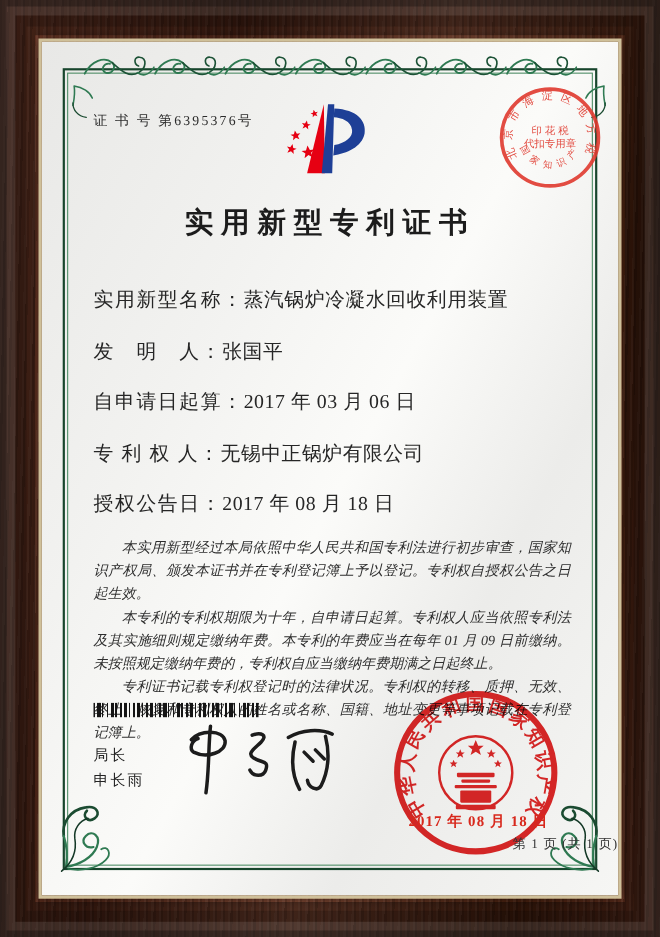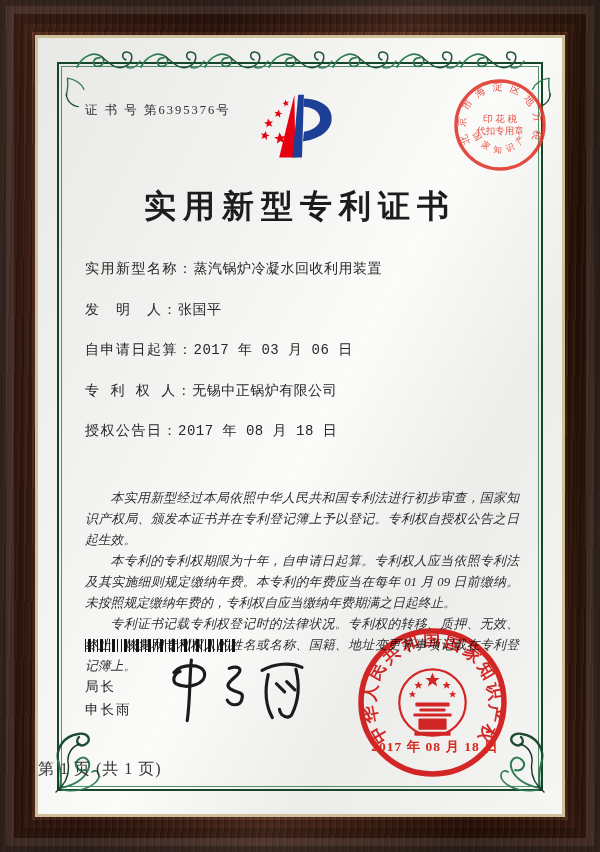--- a/index.html
+++ b/index.html
@@ -31,24 +31,24 @@
   .corner{position:absolute;width:70px;height:70px;}
   .corner.bl{left:14px;bottom:18px;}
   .corner.br{right:14px;bottom:18px;transform:scaleX(-1);}
   .corner.tl{left:16px;top:20px;transform:scale(.55,-.55);transform-origin:20px 35px;}
   .corner.tr{right:16px;top:20px;transform:scale(-.55,-.55);transform-origin:50px 35px;}
 
   
   .cert-no{position:absolute;left:47px;top:64px;font-size:12.5px;letter-spacing:2px;color:#2b2b2b;}
   .logo{position:absolute;left:216px;top:53px;}
   .title{position:absolute;left:0;right:0;top:147px;text-align:center;
-    font-size:32px;font-weight:600;letter-spacing:7px;color:#1c1c1c;}
-
-  
-  .fields{position:absolute;left:47px;top:222px;width:440px;font-size:14px;color:#262626;font-family:Liberation Mono, monospace;}
+    font-size:26px;font-weight:600;letter-spacing:7px;color:#1c1c1c;}
+
+  
+  .fields{position:absolute;left:47px;top:222px;width:440px;font-size:18px;color:#262626;}
   .field-row{margin-bottom:22.5px;letter-spacing:.5px;}
   .field-row .lab{letter-spacing:1.5px;}
 
   
   .paras{position:absolute;left:47px;top:450px;width:434px;}
   .paras p{margin:0;text-indent:2em;font-size:12.8px;line-height:21px;
     text-align:justify;color:#2e2e2e;font-style:italic;}
 
   
   .barcode{position:absolute;left:47px;top:601px;width:150px;height:13px;
@@ -62,22 +62,22 @@
   .signature{position:absolute;left:118px;top:615px;}
 
   
   .tax-stamp{position:absolute;left:414px;top:39px;opacity:.9;}
   .office-seal{position:absolute;left:318px;top:588px;width:153px;height:153px;
     mix-blend-mode:multiply;opacity:.96;}
   .seal-date{position:absolute;left:312px;top:700px;width:170px;text-align:center;
     color:#d8281c;font-weight:bold;font-size:13.5px;letter-spacing:1px;
     font-family:"Liberation Serif",serif;}
 
-  .footer{position:absolute;left:0;right:0;top:721px;text-align:left;
-    font-size:16px;letter-spacing:1px;color:#333;}
+  .footer{position:absolute;left:0;right:0;top:721px;text-align:right;
+    font-size:12px;letter-spacing:1px;color:#333;}
 </style>
 </head>
 <body>
 
 <div class="frame">
   <div class="paper">
     <div class="paper-inner">
 
       <div class="gborder"></div>
       <div class="gborder-inner"></div>

